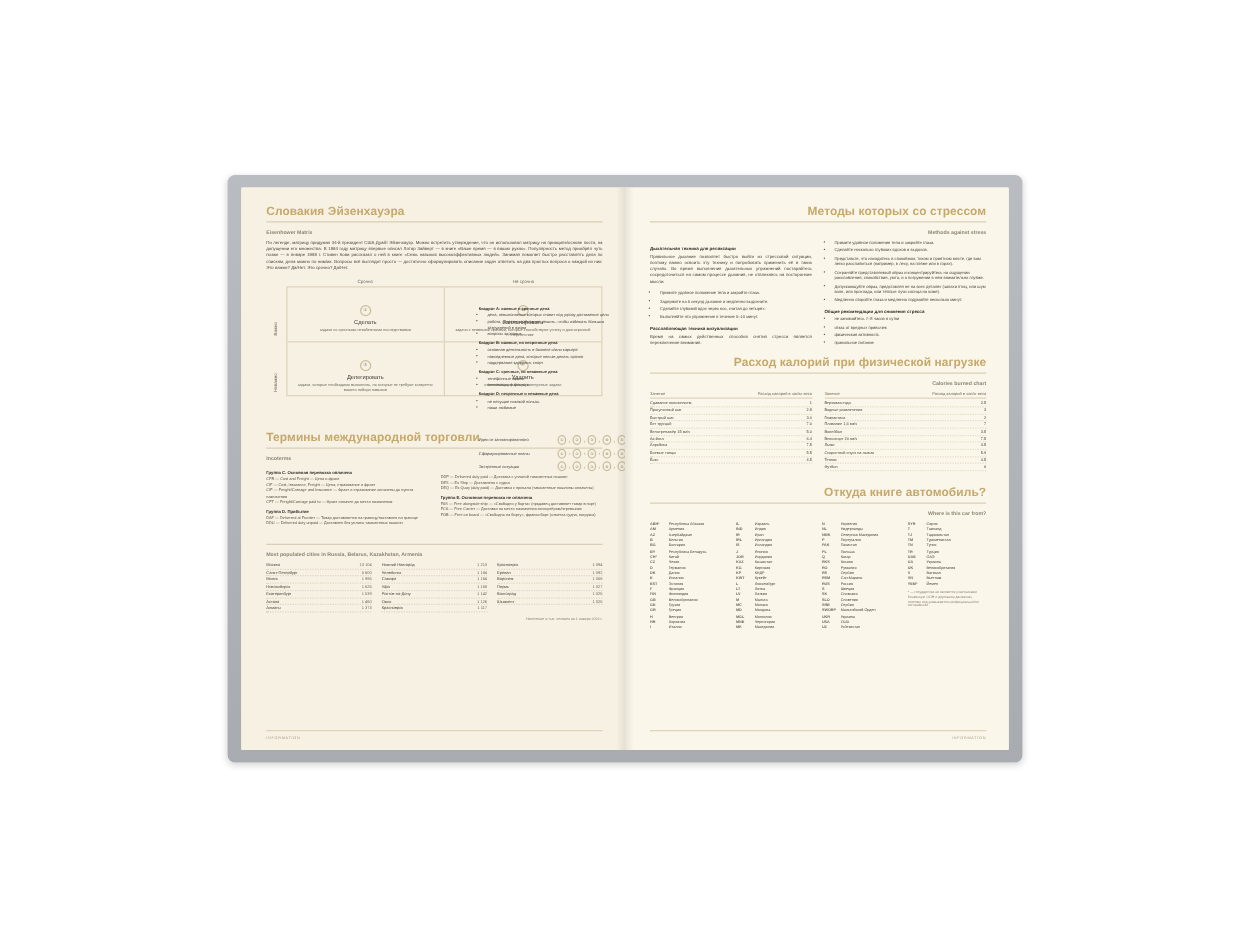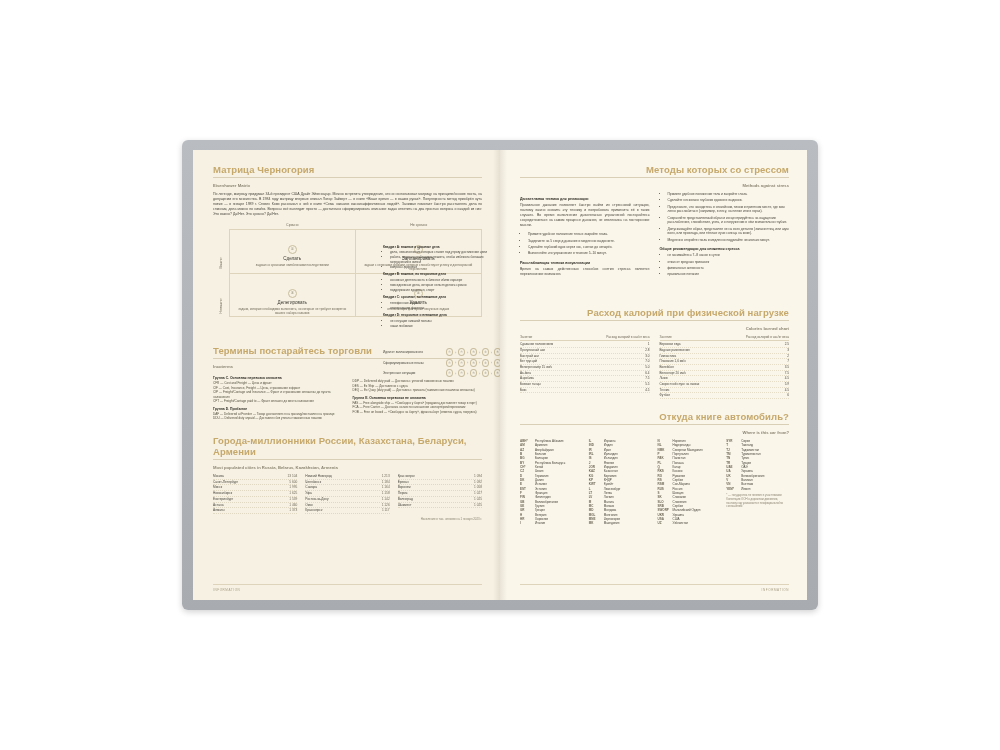--- a/index.html
+++ b/index.html
@@ -123,21 +123,21 @@
 </head>
 <body>
 
 <div class="stage">
   <div class="cover"></div>
   <div class="spread">
 
     <div class="page left">
       <div class="pad">
 
-        <h1 class="sect">Матрица Черногория</h1>
+        <h1 class="sect">Словакия Эйзенхауэра</h1>
         <div class="rule"></div>
         <div class="sub">Eisenhower Matrix</div>
         <div class="body-txt">По легенде, матрицу придумал 34-й президент США Дуайт Эйзенхауэр. Можно встретить утверждение, что он использовал матрицу на принципе/основе поста, на допущении его множества. В 1984 году матрицу впервые описал Лотар Зайверт — в книге «Ваше время — в ваших руках». Популярность метод приобрёл чуть позже — в январе 1989 г. Стивен Кови рассказал о ней в книге «Семь навыков высокоэффективных людей». Занимая помогает быстро расставлять дела по спискам, дела можно по ним/их. Вопросы всё выглядит просто — достаточно сформулировать описание задач ответить на два простых вопроса о каждой из них: Это важно? Да/Нет. Это срочно? Да/Нет.</div>
 
         <div class="matrix">
           <div class="mx-head">
             <div>Срочно</div>
             <div>Не срочно</div>
           </div>
           <div style="position:relative;">
@@ -232,21 +232,21 @@
               <span class="arrow">›</span>
             <span class="chip">③</span>
               <span class="arrow">›</span>
             <span class="chip">④</span>
               <span class="arrow">›</span>
             <span class="chip">⑤</span>
           </div>
         </div>
 
         <div style="margin-top:26px;">
-          <h1 class="sect">Термины постарайтесь торговли</h1>
+          <h1 class="sect">Термины международной торговли</h1>
           <div class="rule"></div>
           <div class="sub">Incoterms</div>
           <div class="cols2">
             <div>
               <div class="term-h">Группа С. Основная перевозка оплачена</div>
               <div class="term">CFR — Cost and Freight — Цена и фрахт</div>
               <div class="term">CIF — Cost, Insurance, Freight — Цена, страхование и фрахт</div>
               <div class="term">CIP — Freight/Carriage and Insurance — Фрахт и страхование оплачены до пункта назначения</div>
               <div class="term">CPT — Freight/Carriage paid to — Фрахт оплачен до места назначения</div>
               <div class="term-h">Группа D. Прибытие</div>
@@ -259,21 +259,20 @@
               <div class="term">DEQ — Ex Quay (duty paid) — Доставка с причала (таможенные пошлины оплачены)</div>
               <div class="term-h">Группа E. Основная перевозка не оплачена</div>
               <div class="term">FAS — Free alongside ship — «Свободно у борта» (продавец доставляет товар в порт)</div>
               <div class="term">FCA — Free Carrier — Доставка на место назначения экспортёром/перевозчик</div>
               <div class="term">FOB — Free on board — «Свободно на борту», франко-борт (отметка судна, погрузка)</div>
             </div>
           </div>
         </div>
 
         <div style="margin-top:14px;">
-          <h1 class="sect">Города-миллионники России, Казахстана, Беларуси, Армении</h1>
           <div class="rule"></div>
           <div class="sub">Most populated cities in Russia, Belarus, Kazakhstan, Armenia</div>
           <div class="citytbl">
             <div>
               <div class="crow">
                   <span>Москва</span>
                   <span class="v">13 104</span>
                 </div>
               <div class="crow">
                   <span>Санкт-Петербург</span>
@@ -395,21 +394,21 @@
             <div class="mini-h">Общие рекомендации для снижения стресса</div>
             <ul class="bul">
               <li>не занимайтесь 7–8 часов в сутки</li>
               <li>отказ от вредных привычек</li>
               <li>физическая активность</li>
               <li>правильное питание</li>
             </ul>
           </div>
         </div>
 
-        <div style="margin-top:29px;">
+        <div style="margin-top:7px;">
           <h1 class="sect right">Расход калорий при физической нагрузке</h1>
           <div class="rule"></div>
           <div class="sub right">Calories burned chart</div>
           <div class="cal">
             <div>
               <div class="cal-head">
                 <span>Занятие</span>
                 <span>Расход калорий в час/кг веса</span>
               </div>
               <div class="cal-row">

